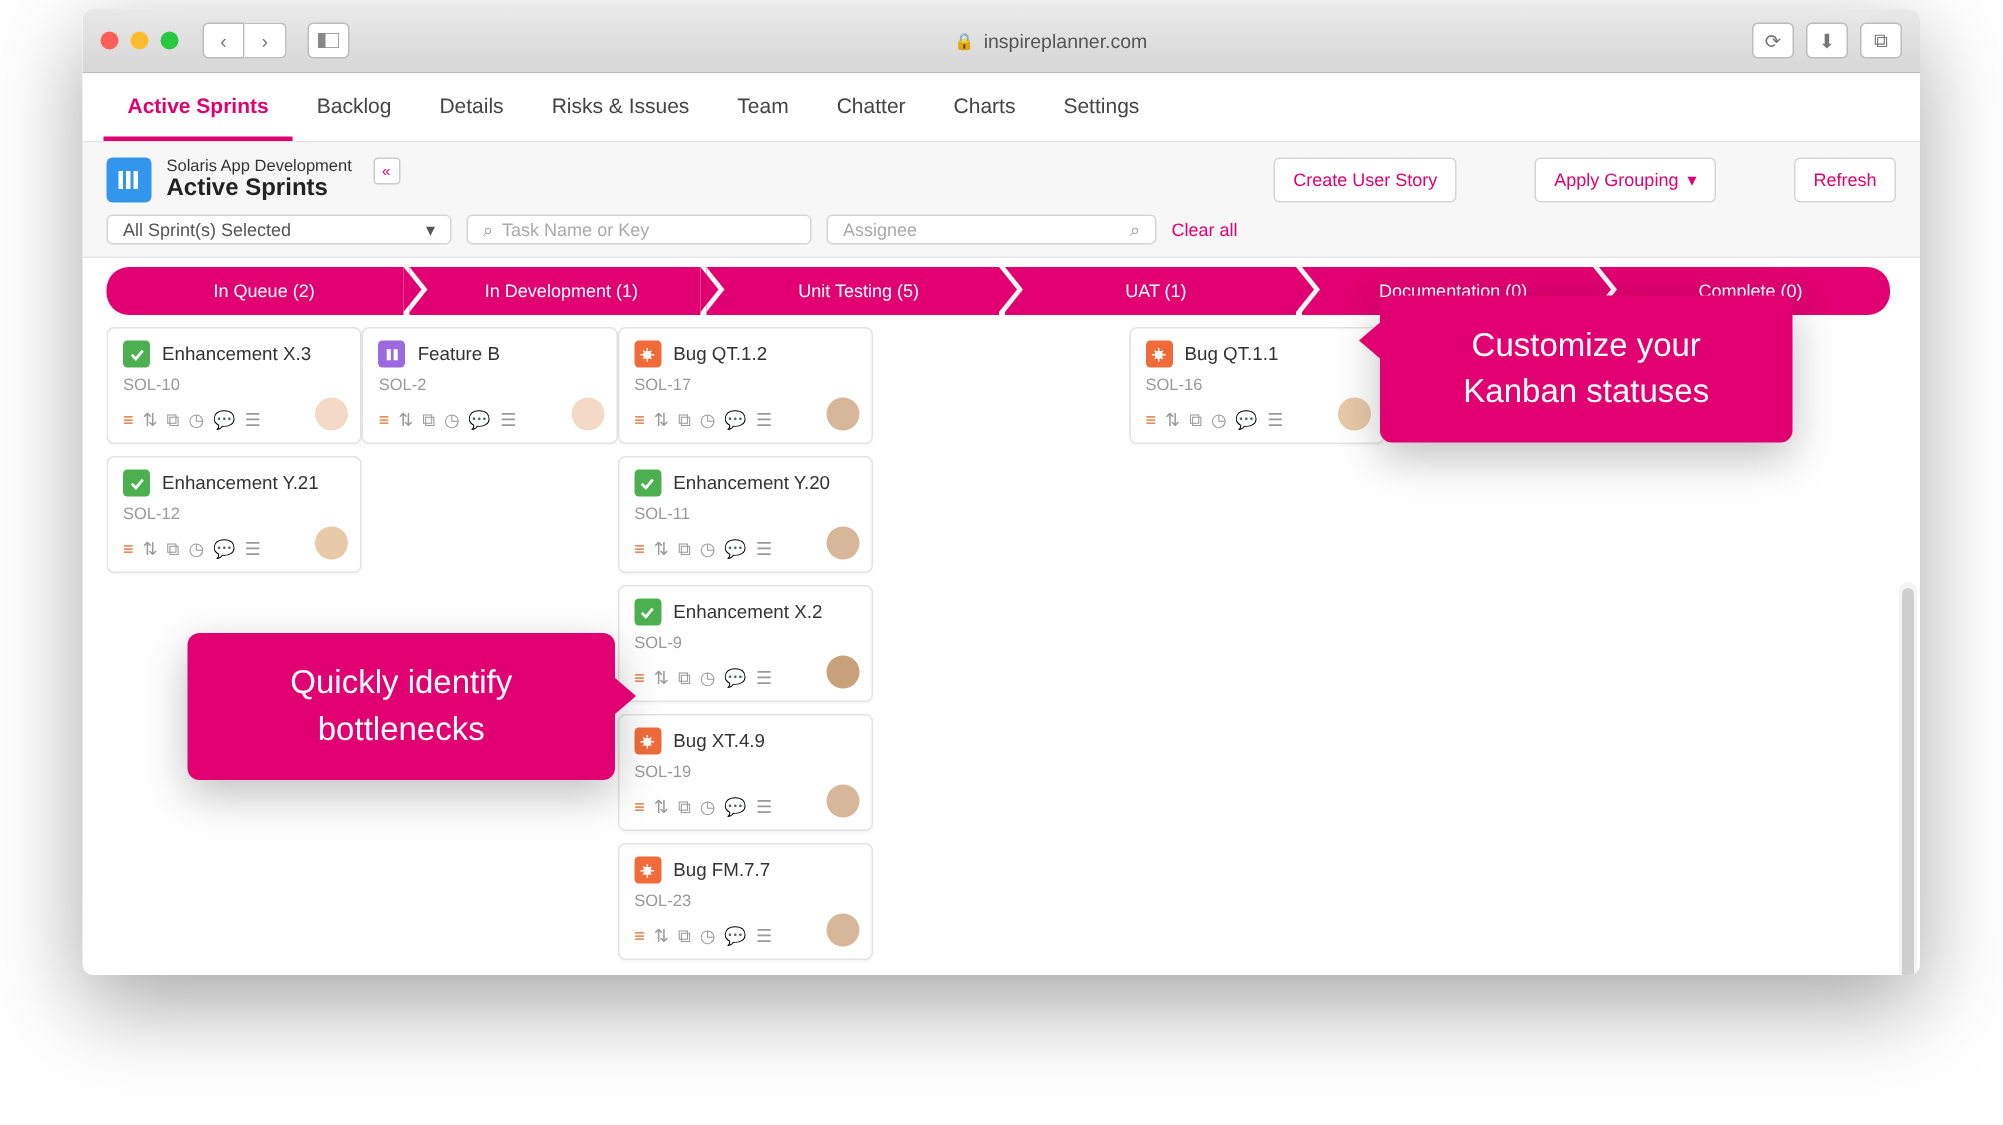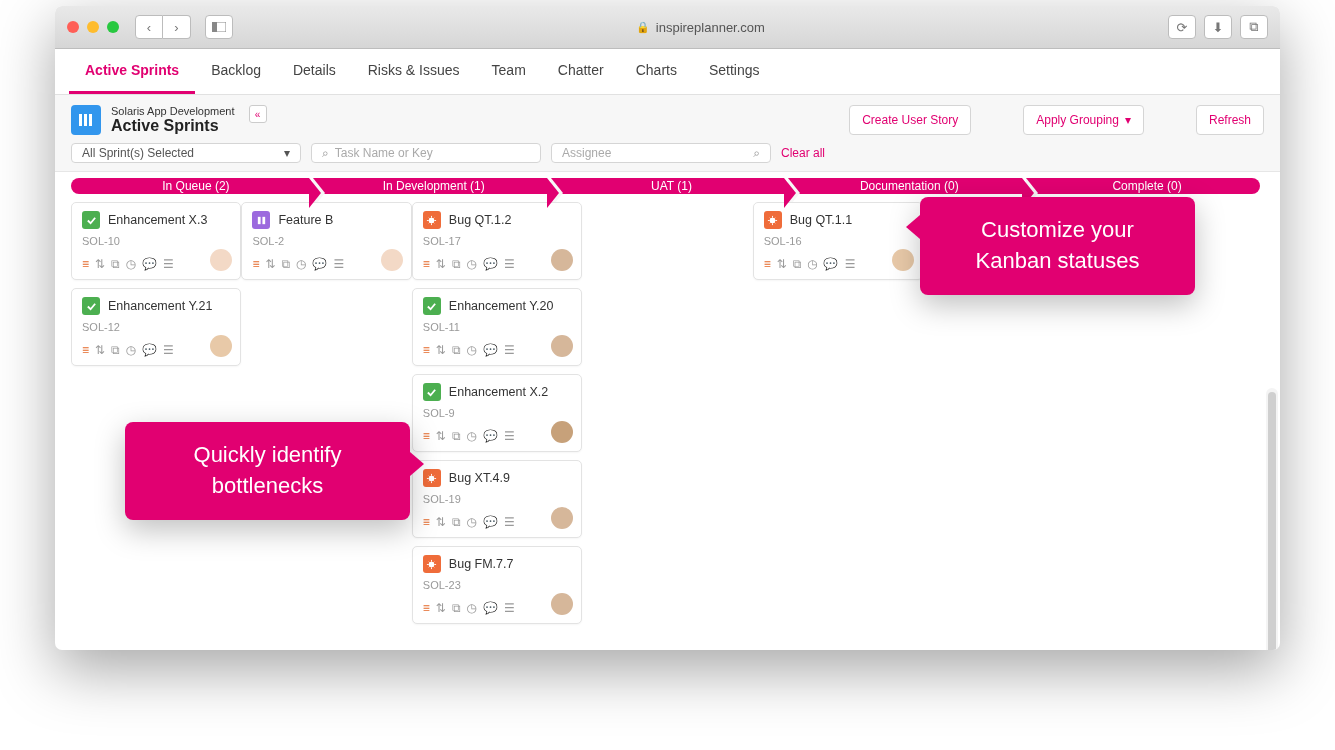--- a/index.html
+++ b/index.html
@@ -36,21 +36,21 @@
 .hdr-btn { border:1px solid #d5d5d5; background:#fff; border-radius:4px; padding:6px 12px; font-size:12px; color:#e10071; display:flex; align-items:center; gap:6px; cursor:pointer;margin-left:42px;}
 .header-row2 { display:flex; gap:10px; margin-top:8px; align-items:center; }
 .select, .input { border:1px solid #d5d5d5; background:#fff; border-radius:4px; height:20px; padding:0 10px; font-size:12px; color:#555; display:flex; align-items:center; }
 .select { width:230px; justify-content:space-between; }
 .input { width:230px; gap:6px; color:#999; }
 .input.assignee{ width:220px; justify-content:space-between;}
 .clear { color:#e10071; font-size:12px; cursor:pointer; }
 
 
 .board { padding:0 16px; position:relative; }
-.col-headers { display:flex; height:16px; margin-top:6px; }
+.col-headers { display:flex; height:32px; margin-top:6px; }
 .chev { flex:1; background:#e10071; color:#fff; font-size:12px; display:flex; align-items:center; justify-content:center; position:relative; margin-right:4px; padding-left:14px; padding-right:6px;}
 .chev:first-child{ border-radius:15px 0 0 15px; padding-left:18px;}
 .chev:last-child{ border-radius:0 15px 15px 0;}
 .chev::after{ content:""; position:absolute; right:-12px; top:0; border-top:15px solid transparent; border-bottom:15px solid transparent; border-left:12px solid #e10071; z-index:2;}
 .chev::before{ content:""; position:absolute; left:0; top:0; border-top:15px solid transparent; border-bottom:15px solid transparent; border-left:12px solid #f7f7f7; }
 .chev:first-child::before{display:none;}
 .chev:last-child::after{display:none;}
 
 
 .cols { display:flex; gap:0; margin-top:8px; height:520px; overflow:hidden;}
@@ -161,20 +161,21 @@
         <span>⌕</span>
       </div>
       <div class="clear">Clear all</div>
     </div>
   </div>
 
   <div class="board">
     <div class="col-headers">
       <div class="chev">In Queue  (2)</div>
       <div class="chev">In Development  (1)</div>
+      <div class="chev">Unit Testing  (5)</div>
       <div class="chev">UAT  (1)</div>
       <div class="chev">Documentation  (0)</div>
       <div class="chev">Complete  (0)</div>
     </div>
 
     <div class="cols" id="cols">
         <div class="col">
           <div class="card">
             <div class="card-title-row">
               <div class="type-icon enh">

